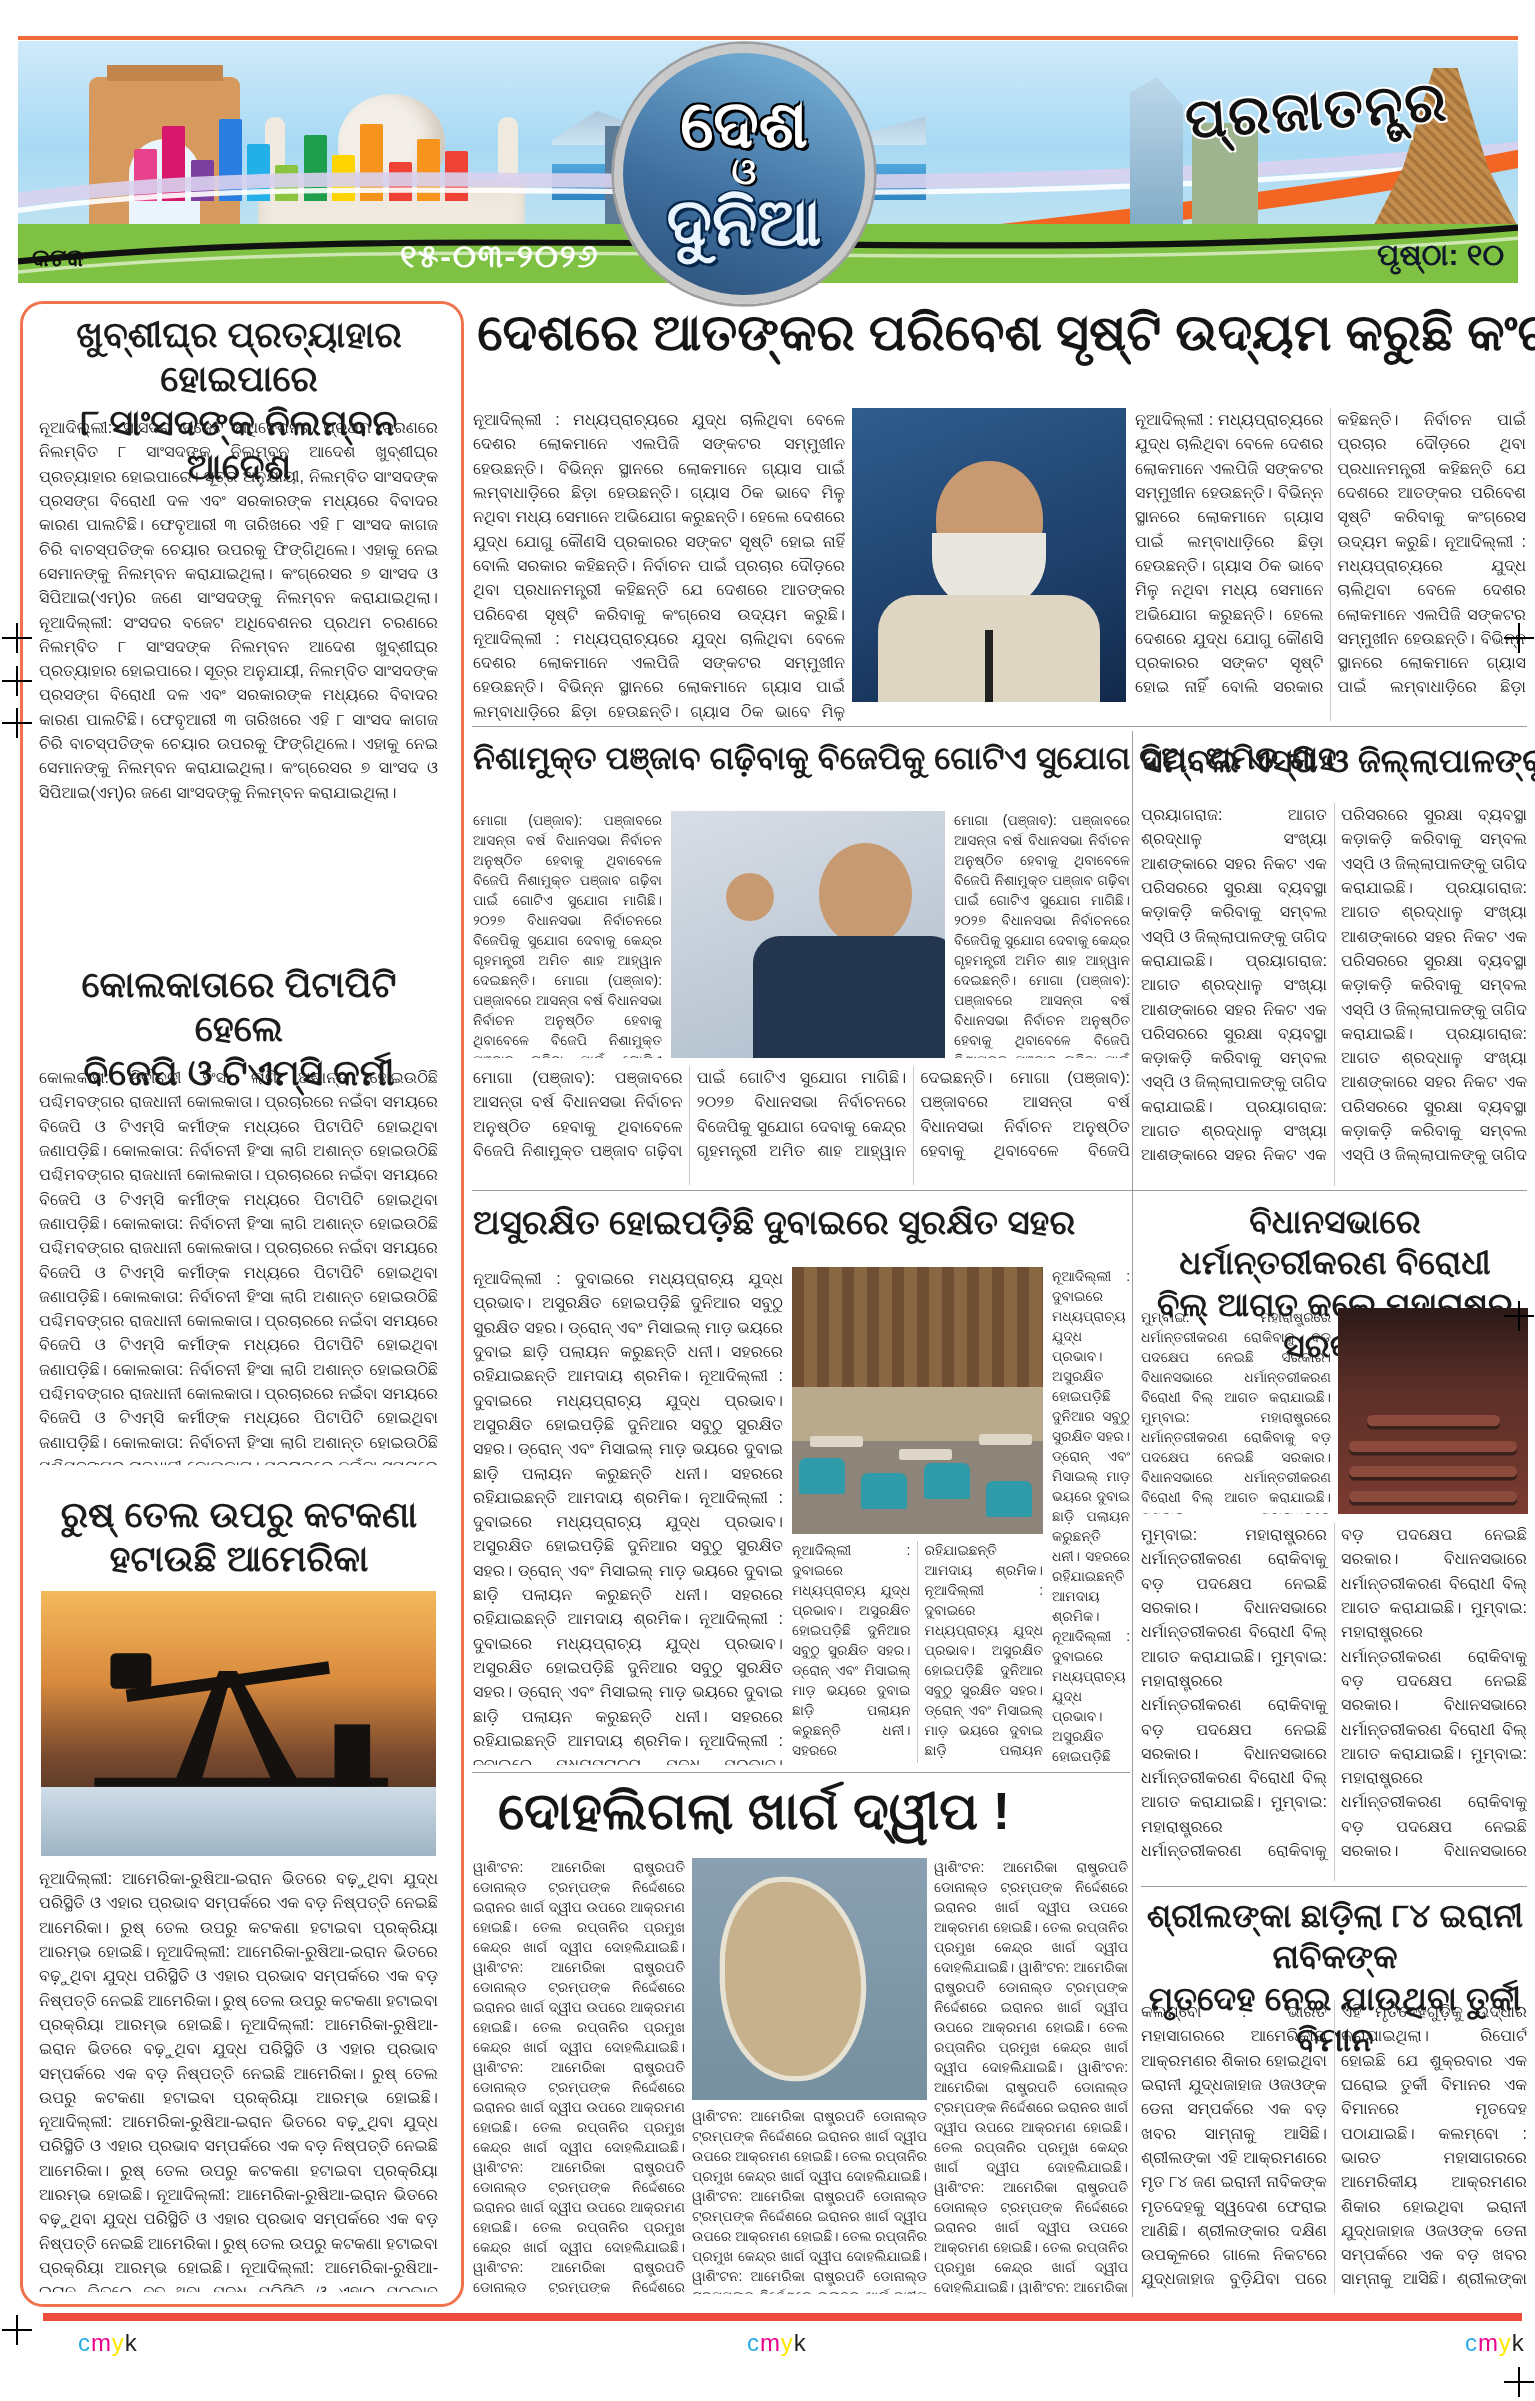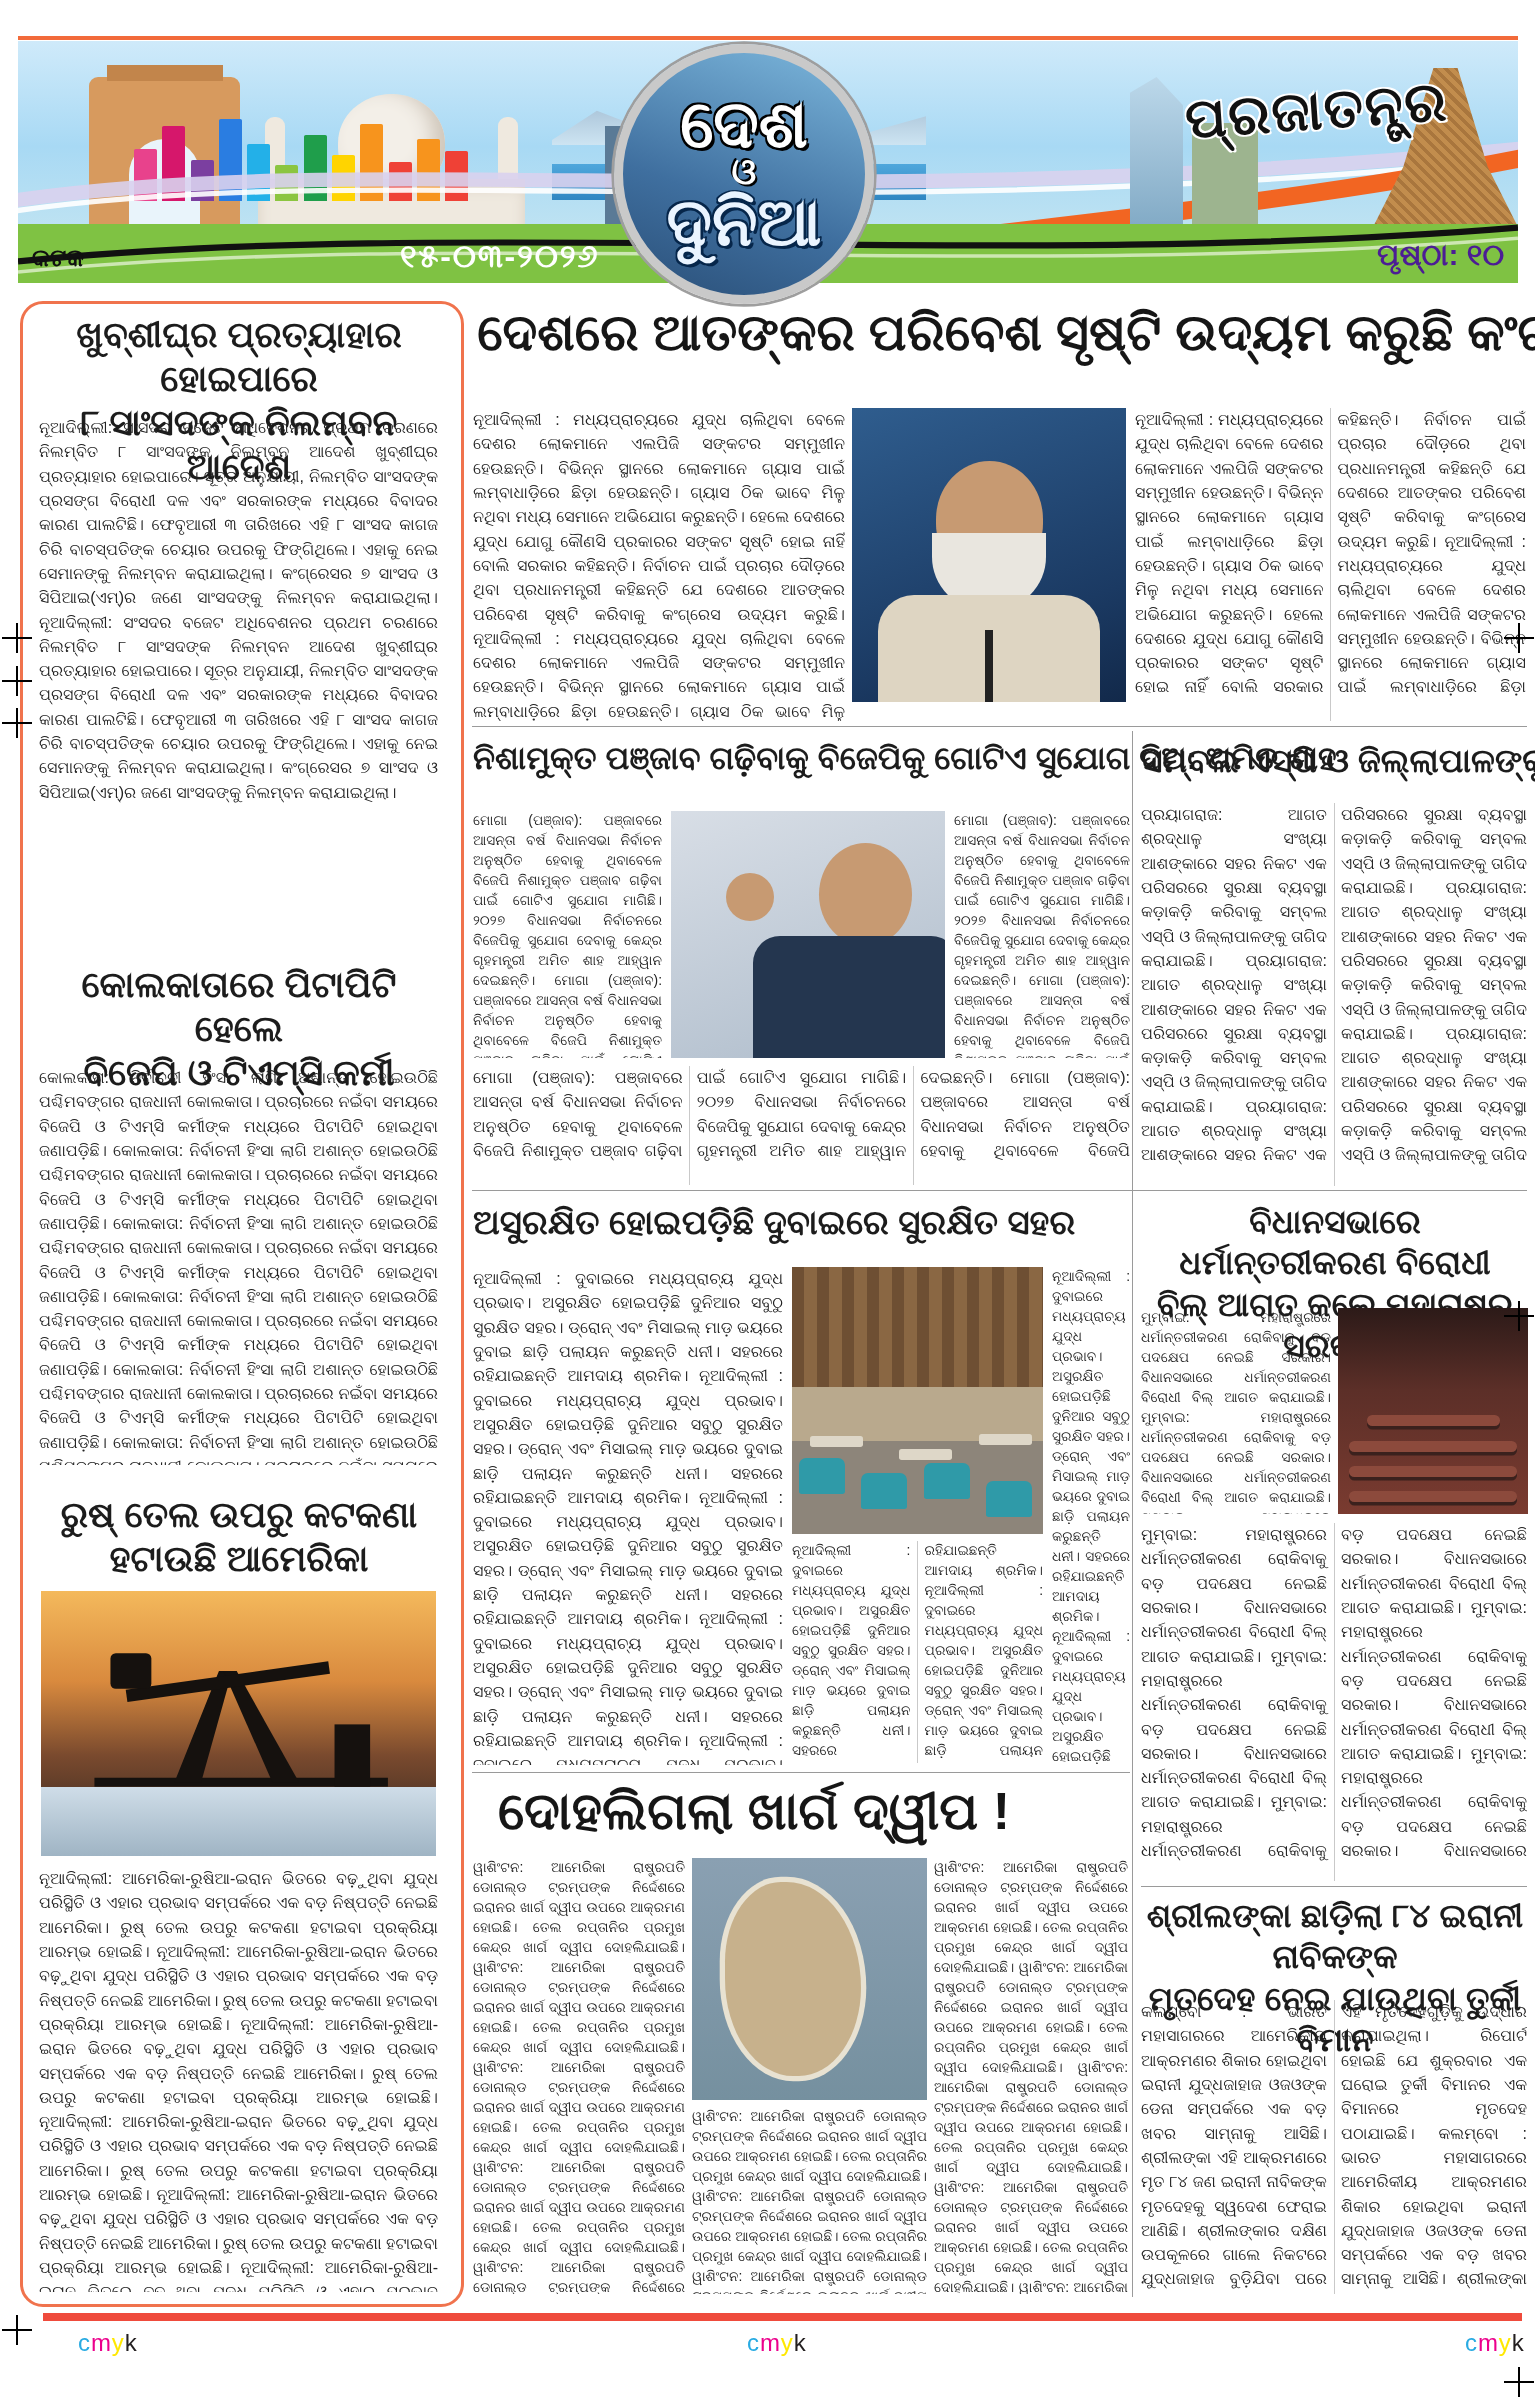--- a/index.html
+++ b/index.html
@@ -36,21 +36,21 @@
         border:9.8px solid #c9c9c9;background:linear-gradient(200deg,#7db8dd 0%,#3f6f9f 60%,#2a4f78 100%);
         display:flex;flex-direction:column;align-items:center;justify-content:center;z-index:6;
         box-shadow:0 0 0 2.7px #9e9e9e;}
   .logo .l1{font-size:66px;font-weight:bold;color:#fff;line-height:.95;text-shadow:2.7px 2.7px 0 #000,-1.8px -1.8px 0 #000,1.8px -1.8px 0 #000,-1.8px 1.8px 0 #000;}
   .logo .l2{font-size:36px;font-weight:bold;color:#fff;line-height:.9;text-shadow:1.8px 1.8px 0 #000,-1.8px -1.8px 0 #000;}
   .logo .l3{font-size:66px;font-weight:bold;color:#eaf4ff;line-height:1.0;text-shadow:2.7px 2.7px 0 #06264a,-1.8px -1.8px 0 #06264a,1.8px -1.8px 0 #06264a,-1.8px 1.8px 0 #06264a;}
   .greens{position:absolute;left:18px;top:224px;width:1500px;height:59px;background:#7fc243;overflow:hidden;}
   .greens svg{position:absolute;left:0;top:-16px;}
   .mast-city{position:absolute;left:32px;top:244px;font-size:24px;font-weight:bold;color:#101010;z-index:7;}
   .mast-date{position:absolute;left:400px;top:238px;font-size:32px;font-weight:bold;color:#fff;z-index:7;letter-spacing:1.8px;}
-  .mast-page{position:absolute;left:1377px;top:238px;font-size:30px;font-weight:bold;color:#4c1d95;z-index:7;}
+  .mast-page{position:absolute;left:1377px;top:238px;font-size:30px;font-weight:bold;color:#0f172a;z-index:7;}
   
   .head-main{font-size:51px;font-weight:bold;color:#161616;letter-spacing:0;line-height:1.05;white-space:nowrap;}
   .head-xl{font-size:52px;font-weight:bold;color:#161616;}
   .head-l{font-size:36px;font-weight:bold;color:#1c1c1c;text-align:center;line-height:1.22;}
   .head-m{font-size:33px;font-weight:bold;color:#1c1c1c;line-height:1.25;}
   .bodytxt{font-size:16px;line-height:1.52;text-align:justify;color:#222;overflow:hidden;}
   .bodytxt.small{font-size:13.8px;line-height:1.45;}
   .cols2{column-count:2;column-gap:14.2px;column-rule:0.9px solid #c9c9c9;}
   .cols3{column-count:3;column-gap:14.2px;column-rule:0.9px solid #c9c9c9;}
   .leftbox{position:absolute;left:19.6px;top:301px;width:438px;height:2000px;border:3.6px solid #f0734d;border-radius:23px;background:#fff;}

